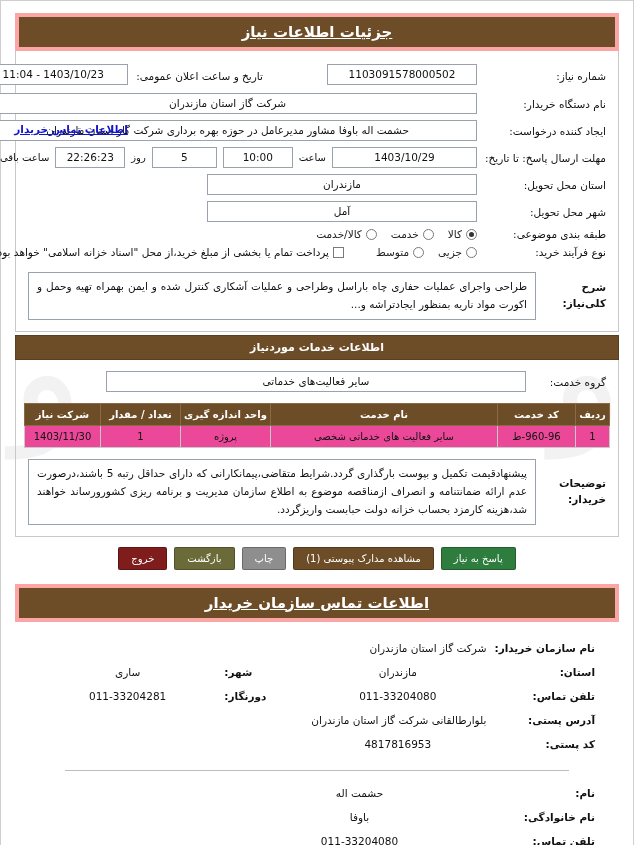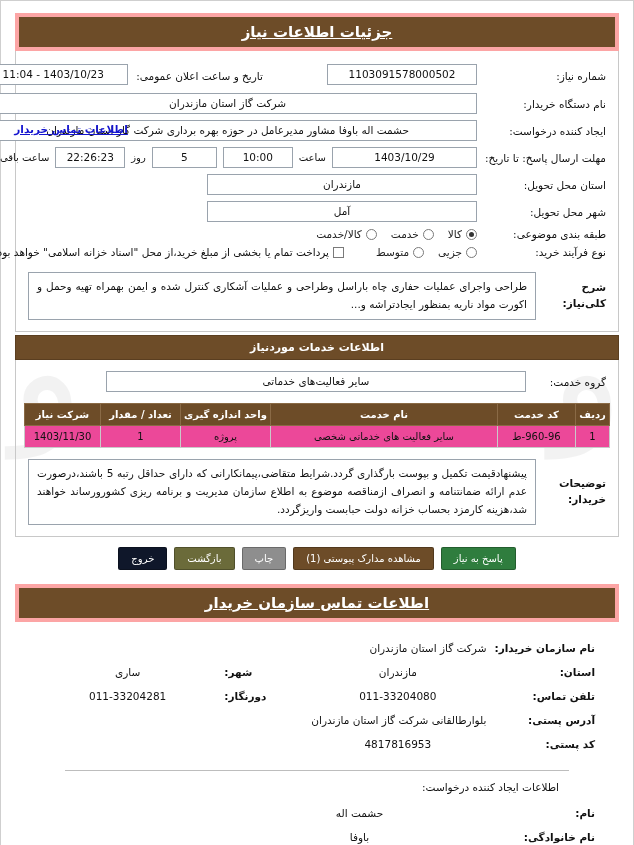--- a/index.html
+++ b/index.html
@@ -152,21 +152,21 @@
     border: 1px solid rgba(0,0,0,.25);
     border-radius: 2px;
     line-height: 15px;
     white-space: nowrap;
     cursor: pointer;
   }
   .btn.brown { background: #6d4c28; }
   .btn.gray { background: #8e8e8e; }
   .btn.olive { background: #6b6b3a; }
   .btn.green { background: #2f7d3e; }
-  .btn.red { background: #0f172a; }
+  .btn.red { background: #7f1d1d; }
   .contact-table {
     width: 100%;
     border-collapse: collapse;
     font-size: 10.5px;
     color: #111;
     margin-top: 8px;
   }
   .contact-table td { padding: 6px 4px; vertical-align: middle; }
   .ct-lbl { font-weight: bold; width: 85px; white-space: nowrap; }
   .ct-val { text-align: center; }
@@ -405,21 +405,20 @@
         <tr>
           <td class="ct-lbl">کد پستی:</td>
           <td class="ct-val">4817816953</td>
           <td colspan="2"></td>
         </tr>
       </tbody>
         </table>
 
       <div class="hr"></div>
 
-      <div class="creator-title">اطلاعات ایجاد کننده درخواست:</div>
 
       <table class="contact-table">
         <tbody>
             <tr>
           <td class="ct-lbl">نام:</td>
           <td class="ct-val">حشمت اله</td>
           <td style="width:170px;"></td>
         </tr>
         <tr>
           <td class="ct-lbl">نام خانوادگی:</td>

